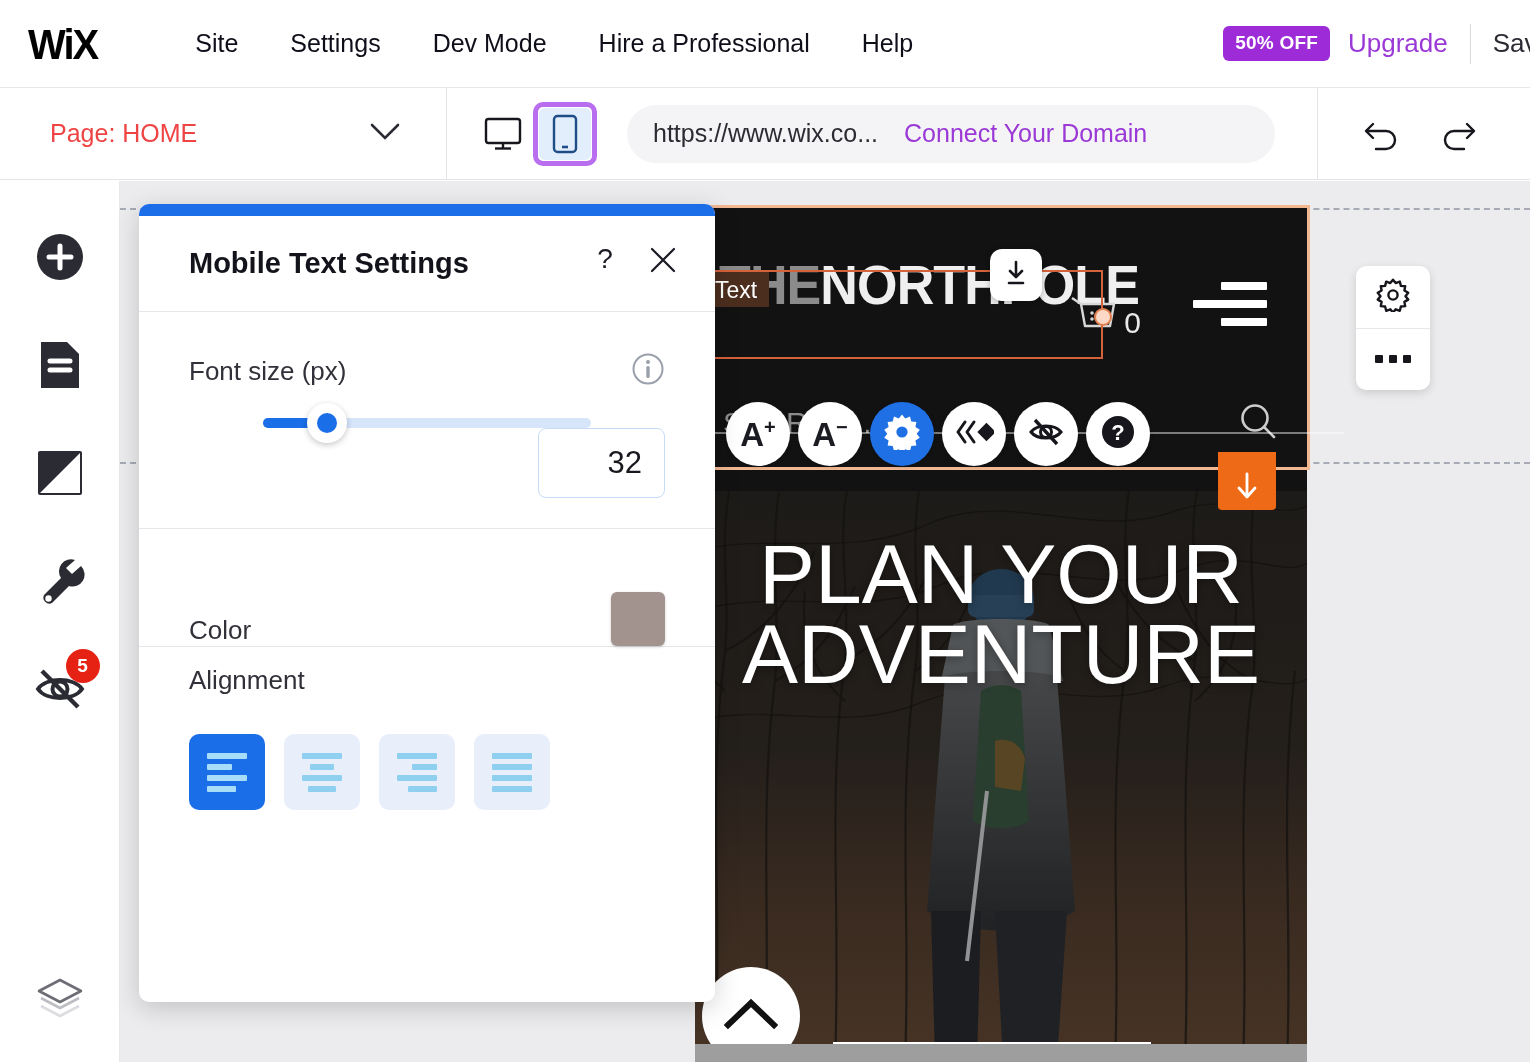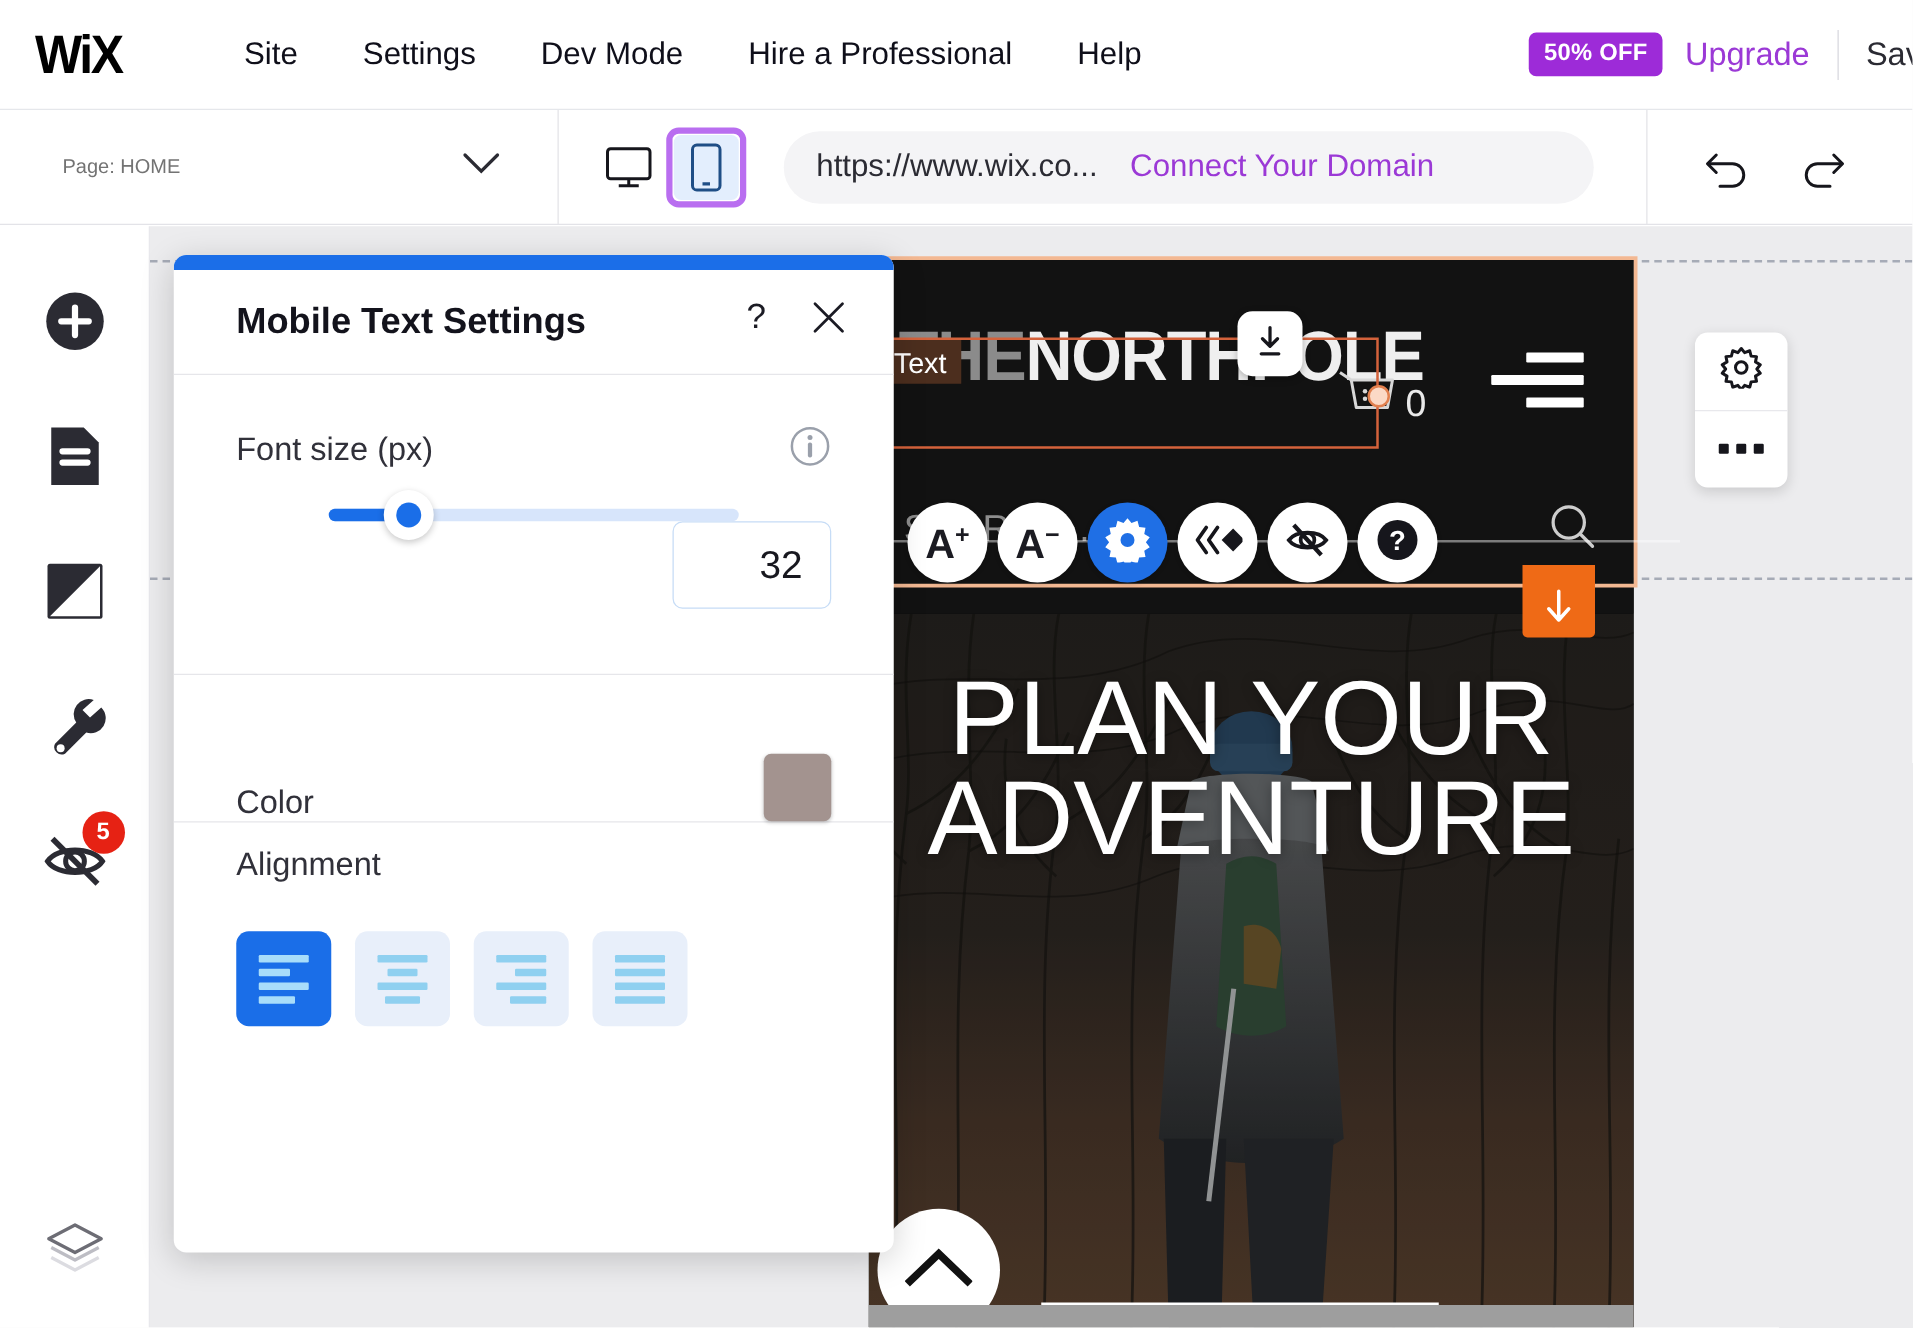--- a/index.html
+++ b/index.html
@@ -37,21 +37,21 @@
 
   
   .subbar {
     position:absolute; left:0; top:88px; width:1530px; height:92px;
     background:#fff; border-bottom:1px solid #e3e3e8; display:flex; align-items:center;
   }
   .page-sel {
     width:447px; height:92px; display:flex; align-items:center;
     border-right:1px solid #e3e3e8; cursor:pointer;
   }
-  .page-sel-label { margin-left:50px; font-size:16px; color:#737373; }
+  .page-sel-label { margin-left:50px; font-size:25px; color:#ef4444; }
   .chev { margin-left:auto; margin-right:46px; }
   .view-toggles { display:flex; align-items:center; gap:10px; margin-left:30px; }
   .vt-btn {
     width:52px; height:52px; display:flex; align-items:center; justify-content:center;
     border-radius:6px; cursor:pointer;
   }
   .vt-btn.active { background:#e3eefd; }
   .vt-highlight { outline:5px solid #b96ef0; outline-offset:1px; border-radius:4px; }
   .urlbar {
     margin-left:36px; height:58px; background:#f4f4f6; border-radius:29px;
@@ -197,28 +197,28 @@
   .dots i { width:8px; height:8px; background:#16161c; border-radius:1px; display:block; }
 
   
   .panel {
     position:absolute; left:139px; top:204px; width:576px; height:798px;
     background:#fff; border-radius:10px; box-shadow:0 6px 26px rgba(0,0,0,.18);
     overflow:hidden; z-index:50;
   }
   .panel-top { height:12px; background:#1b6ee8; }
   .panel-head {
-    height:84px; display:flex; align-items:center; padding:0 32px 0 50px;
+    height:96px; display:flex; align-items:center; padding:0 32px 0 50px;
     border-bottom:1px solid #e6e6ea;
   }
   .panel-title { font-size:29px; font-weight:bold; color:#13131c; }
   .panel-help { margin-left:auto; font-size:30px; color:#222; cursor:pointer; padding:0 16px; }
   .panel-close { font-size:30px; color:#222; cursor:pointer; padding:0 6px 0 18px; }
   .panel-sec { padding:0 50px; }
-  .row-fontsize { padding-top:40px; padding-bottom:52px; border-bottom:1px solid #e6e6ea; }
+  .row-fontsize { padding-top:40px; padding-bottom:30px; border-bottom:1px solid #e6e6ea; }
   .fs-top { display:flex; align-items:center; }
   .fs-label { font-size:26px; color:#31313a; }
   .info-ico { margin-left:auto; cursor:pointer; }
   .fs-ctl { display:flex; align-items:center; margin-top:28px;flex-direction:column; }
   .slider { position:relative; width:328px; height:10px; background:#d7e5fb; border-radius:5px; }
   .slider-fill { position:absolute; left:0; top:0; height:10px; width:60px;
                  background:#1a6ee8; border-radius:5px; }
   .slider-thumb {
     position:absolute; left:44px; top:-15px; width:40px; height:40px; border-radius:50%;
     background:#fff; box-shadow:0 2px 6px rgba(0,0,0,.22);

